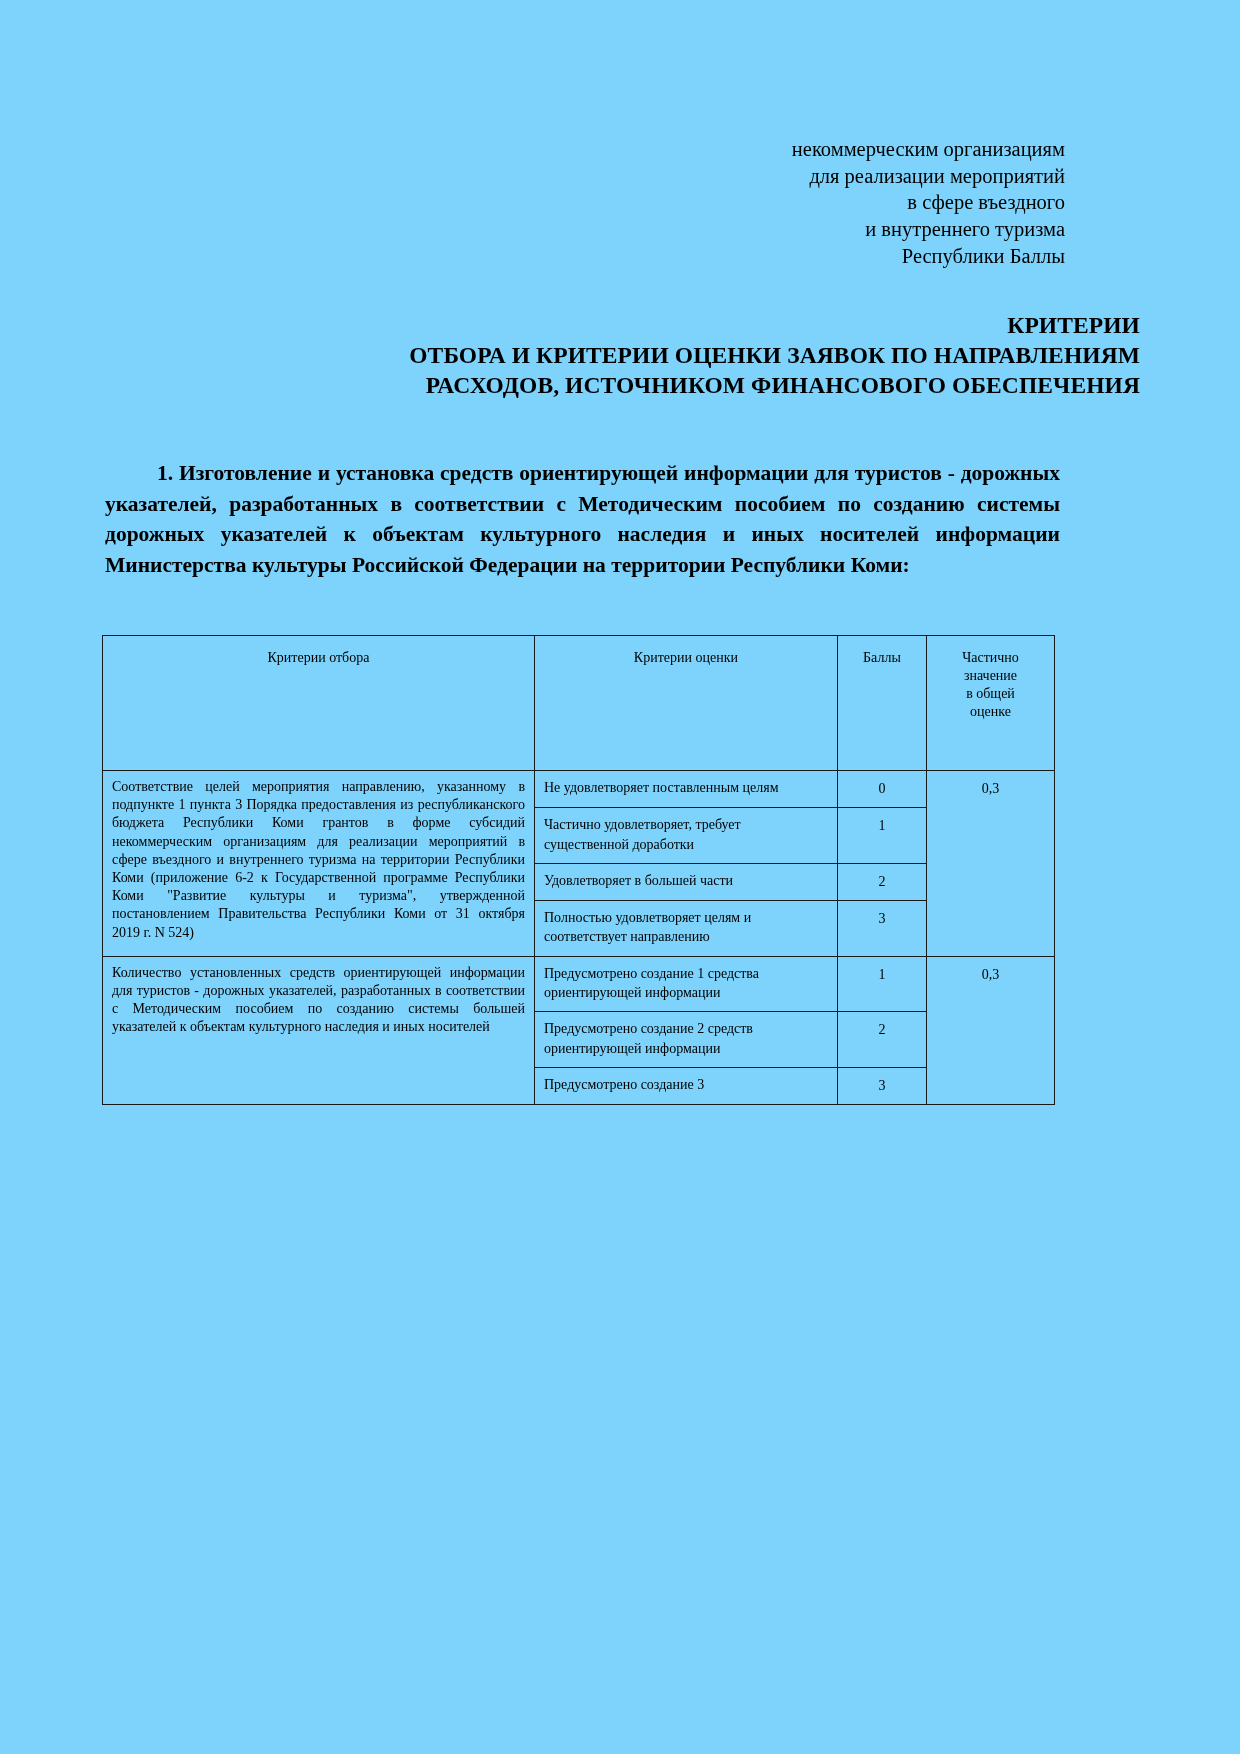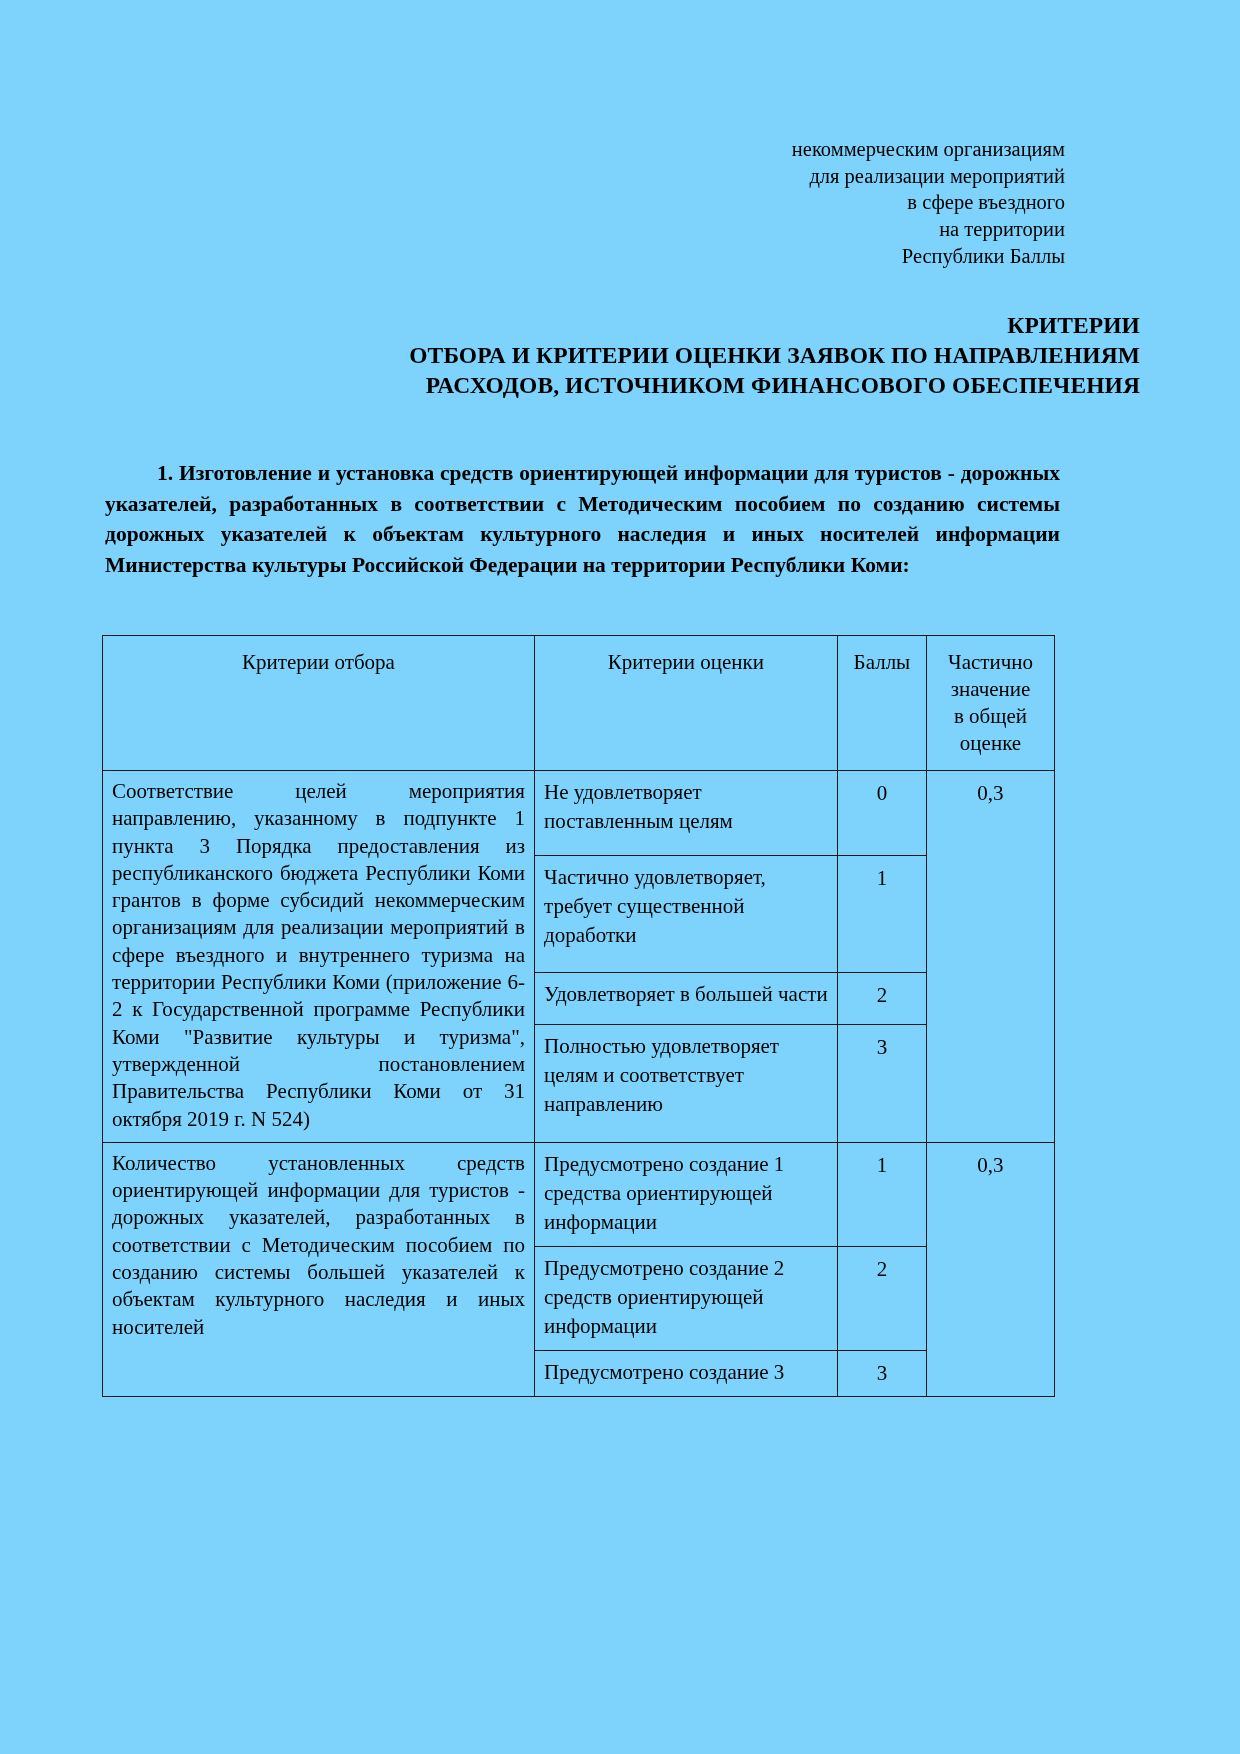--- a/index.html
+++ b/index.html
@@ -65,21 +65,21 @@
   }
 
   
   .crit-table {
     position: absolute;
     top: 635px;
     left: 102px;
     width: 953px;
     border-collapse: collapse;
     table-layout: fixed;
-    font-size: 21px;
+    font-size: 14px;
     line-height: 1.30;
   }
   .crit-table td, .crit-table th {
     border: 1.6px solid #1a1a1a;
     vertical-align: top;
     padding: 7px 9px 9px 9px;
     font-weight: normal;
   }
   .col-select   { width: 378px; }
   .col-score    { width: 265px; }
@@ -113,21 +113,21 @@
 </style>
 </head>
 <body>
 
 <div class="page">
 
   <div class="addressee">
     <div>некоммерческим организациям</div>
     <div>для реализации мероприятий</div>
     <div>в сфере въездного</div>
-    <div>на территории</div>
+    <div>и внутреннего туризма</div>
     <div>Республики Баллы</div>
   </div>
 
   <div class="doc-title">
     <div>КРИТЕРИИ</div>
     <div>ОТБОРА И КРИТЕРИИ ОЦЕНКИ ЗАЯВОК ПО НАПРАВЛЕНИЯМ</div>
     <div>РАСХОДОВ, ИСТОЧНИКОМ ФИНАНСОВОГО ОБЕСПЕЧЕНИЯ</div>
   </div>
 
   <div class="intro">1. Изготовление и установка средств ориентирующей информации для туристов - дорожных указателей, разработанных в соответствии с Методическим пособием по созданию системы дорожных указателей к объектам культурного наследия и иных носителей информации Министерства культуры Российской Федерации на территории Республики Коми:</div>

